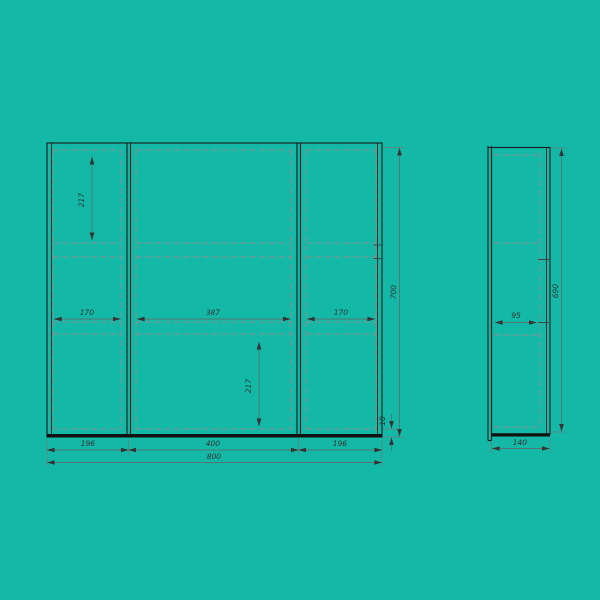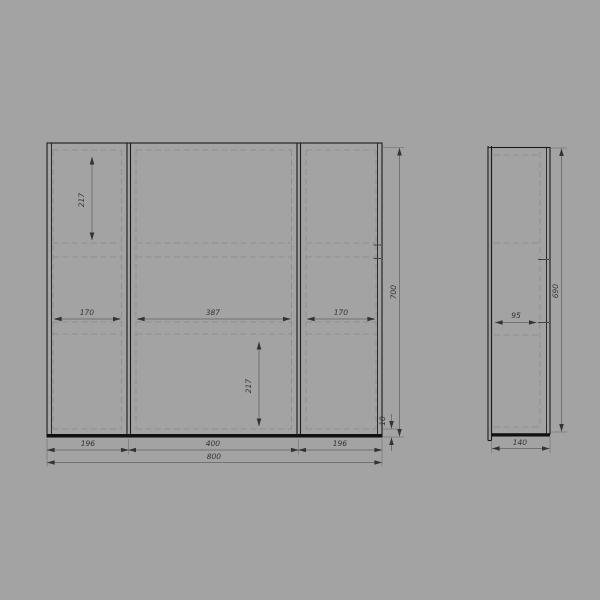--- a/index.html
+++ b/index.html
@@ -1,16 +1,16 @@
 <!DOCTYPE html>
 <html><head>
 <meta charset="utf-8">
 <style>
   html,body{margin:0;padding:0;background:#fff;}
-  .stage{position:relative;width:600px;height:600px;background:#a3a3a3;font-family:"DejaVu Sans",sans-serif;}
+  .stage{position:relative;width:600px;height:600px;background:#14b8a6;font-family:"DejaVu Sans",sans-serif;}
   svg{position:absolute;left:0;top:0;}
   svg .solid{stroke:#1b1b1b;stroke-width:1.1;fill:none;stroke-linecap:butt;}
   svg .thin{stroke:#1b1b1b;stroke-width:0.9;fill:none;}
   svg .thick{stroke:#111111;stroke-width:3;fill:none;}
   svg .dash{stroke:#8f8f8f;stroke-width:1;fill:none;stroke-dasharray:6,3.5;}
   svg .dim{stroke:#666666;stroke-width:0.8;fill:none;}
   svg .ext{stroke:#777777;stroke-width:0.7;fill:none;}
   svg .pin{stroke:#444444;stroke-width:1;fill:none;}
   svg text.dtxt{font-family:"DejaVu Sans",sans-serif;font-style:italic;font-size:7.5px;fill:#333;text-anchor:middle;}
   svg marker path{fill:#333;}

